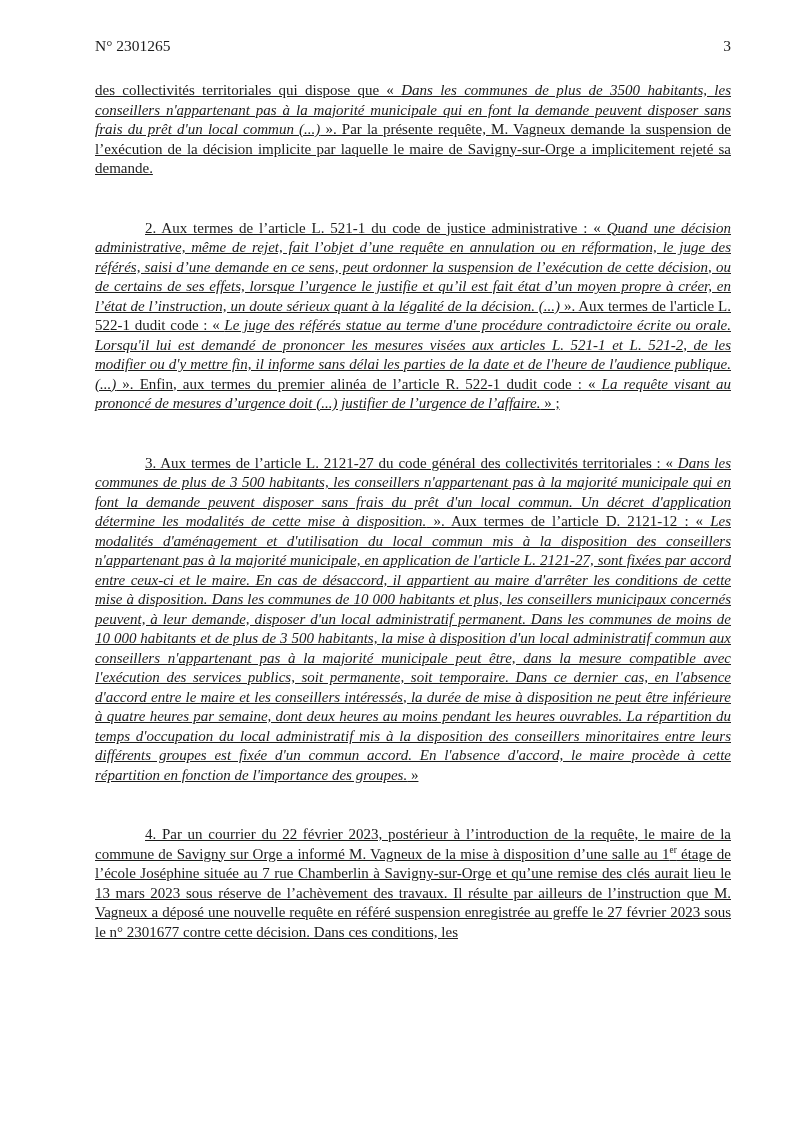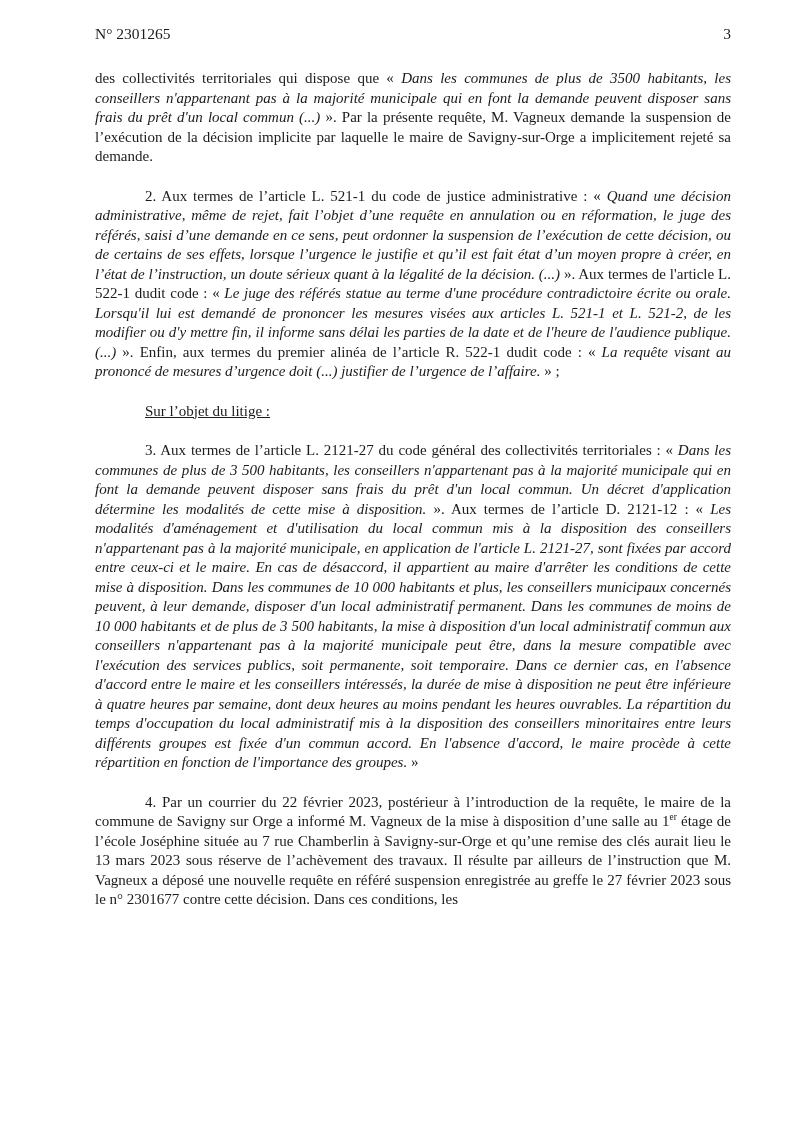--- a/index.html
+++ b/index.html
@@ -7,36 +7,37 @@
   .page {
     position: relative;
     width: 810px;
     height: 1145px;
     margin: 0 auto;
     background: #ffffff;
     color: #1b1b1b;
     font-family: "Liberation Serif", "DejaVu Serif", serif;
     font-size: 15px;
     overflow: hidden;
-    padding: 24px 79px 40px 95px;
+    padding: 36px 79px 40px 95px;
   }
   .page-header {
     display: flex;
     justify-content: space-between;
     align-items: baseline;
     font-size: 15.5px;
     line-height: 19px;
   }
   .doc-body {
     margin-top: 26px;
     text-align: justify;
     line-height: 19.5px;
+    text-decoration: underline;
   }
   .doc-body p.block { margin: 0; }
-  .doc-body .block + .block { margin-top: 20px; }
+  .doc-body .block + .block { margin-top: 40px; }
   .doc-body .block:last-child { }
   .indent { text-indent: 50px; }
   .heading { text-align: left; }
   .italic { font-style: italic; }
   .underline { text-decoration: underline; }
   sup.text-run {
     font-size: 0.62em;
     vertical-align: super;
     line-height: 0;
   }
@@ -45,17 +46,16 @@
 <body>
 
 <div class="page">
   <header class="page-header">
     <span class="case-number">N° 2301265</span>
     <span class="page-number">3</span>
   </header>
   <main class="doc-body">
       <p class="block paragraph"><span class="text-run">des collectivités territoriales qui dispose que « </span><span class="text-run italic">Dans les communes de plus de 3500 habitants, les conseillers n'appartenant pas à la majorité municipale qui en font la demande peuvent disposer sans frais du prêt d'un local commun (...)</span><span class="text-run"> ». Par la présente requête, M. Vagneux demande la suspension de l’exécution de la décision implicite par laquelle le maire de Savigny-sur-Orge a implicitement rejeté sa demande.</span></p>
       <p class="block paragraph indent"><span class="text-run">2. Aux termes de l’article L. 521-1 du code de justice administrative : « </span><span class="text-run italic">Quand une décision administrative, même de rejet, fait l’objet d’une requête en annulation ou en réformation, le juge des référés, saisi d’une demande en ce sens, peut ordonner la suspension de l’exécution de cette décision, ou de certains de ses effets, lorsque l’urgence le justifie et qu’il est fait état d’un moyen propre à créer, en l’état de l’instruction, un doute sérieux quant à la légalité de la décision. (...)</span><span class="text-run"> ». Aux termes de l'article L. 522-1 dudit code : « </span><span class="text-run italic">Le juge des référés statue au terme d'une procédure contradictoire écrite ou orale. Lorsqu'il lui est demandé de prononcer les mesures visées aux articles L. 521-1 et L. 521-2, de les modifier ou d'y mettre fin, il informe sans délai les parties de la date et de l'heure de l'audience publique. (...)</span><span class="text-run"> ». Enfin, aux termes du premier alinéa de l’article R. 522-1 dudit code : « </span><span class="text-run italic">La requête visant au prononcé de mesures d’urgence doit (...) justifier de l’urgence de l’affaire.</span><span class="text-run"> » ;</span></p>
-      <p class="block heading indent"><span class="text-run underline">Sur l’objet du litige :</span></p>
       <p class="block paragraph indent"><span class="text-run">3. Aux termes de l’article L. 2121-27 du code général des collectivités territoriales : « </span><span class="text-run italic">Dans les communes de plus de 3 500 habitants, les conseillers n'appartenant pas à la majorité municipale qui en font la demande peuvent disposer sans frais du prêt d'un local commun. Un décret d'application détermine les modalités de cette mise à disposition.</span><span class="text-run"> ». Aux termes de l’article D. 2121-12 : « </span><span class="text-run italic">Les modalités d'aménagement et d'utilisation du local commun mis à la disposition des conseillers n'appartenant pas à la majorité municipale, en application de l'article L. 2121-27, sont fixées par accord entre ceux-ci et le maire. En cas de désaccord, il appartient au maire d'arrêter les conditions de cette mise à disposition. Dans les communes de 10 000 habitants et plus, les conseillers municipaux concernés peuvent, à leur demande, disposer d'un local administratif permanent. Dans les communes de moins de 10 000 habitants et de plus de 3 500 habitants, la mise à disposition d'un local administratif commun aux conseillers n'appartenant pas à la majorité municipale peut être, dans la mesure compatible avec l'exécution des services publics, soit permanente, soit temporaire. Dans ce dernier cas, en l'absence d'accord entre le maire et les conseillers intéressés, la durée de mise à disposition ne peut être inférieure à quatre heures par semaine, dont deux heures au moins pendant les heures ouvrables. La répartition du temps d'occupation du local administratif mis à la disposition des conseillers minoritaires entre leurs différents groupes est fixée d'un commun accord. En l'absence d'accord, le maire procède à cette répartition en fonction de l'importance des groupes.</span><span class="text-run"> »</span></p>
       <p class="block paragraph indent"><span class="text-run">4. Par un courrier du 22 février 2023, postérieur à l’introduction de la requête, le maire de la commune de Savigny sur Orge a informé M. Vagneux de la mise à disposition d’une salle au 1</span><sup class="text-run">er</sup><span class="text-run"> étage de l’école Joséphine située au 7 rue Chamberlin à Savigny-sur-Orge et qu’une remise des clés aurait lieu le 13 mars 2023 sous réserve de l’achèvement des travaux. Il résulte par ailleurs de l’instruction que M. Vagneux a déposé une nouvelle requête en référé suspension enregistrée au greffe le 27 février 2023 sous le n° 2301677 contre cette décision. Dans ces conditions, les</span></p>
     </main>
 </div>
 
 </body></html>

